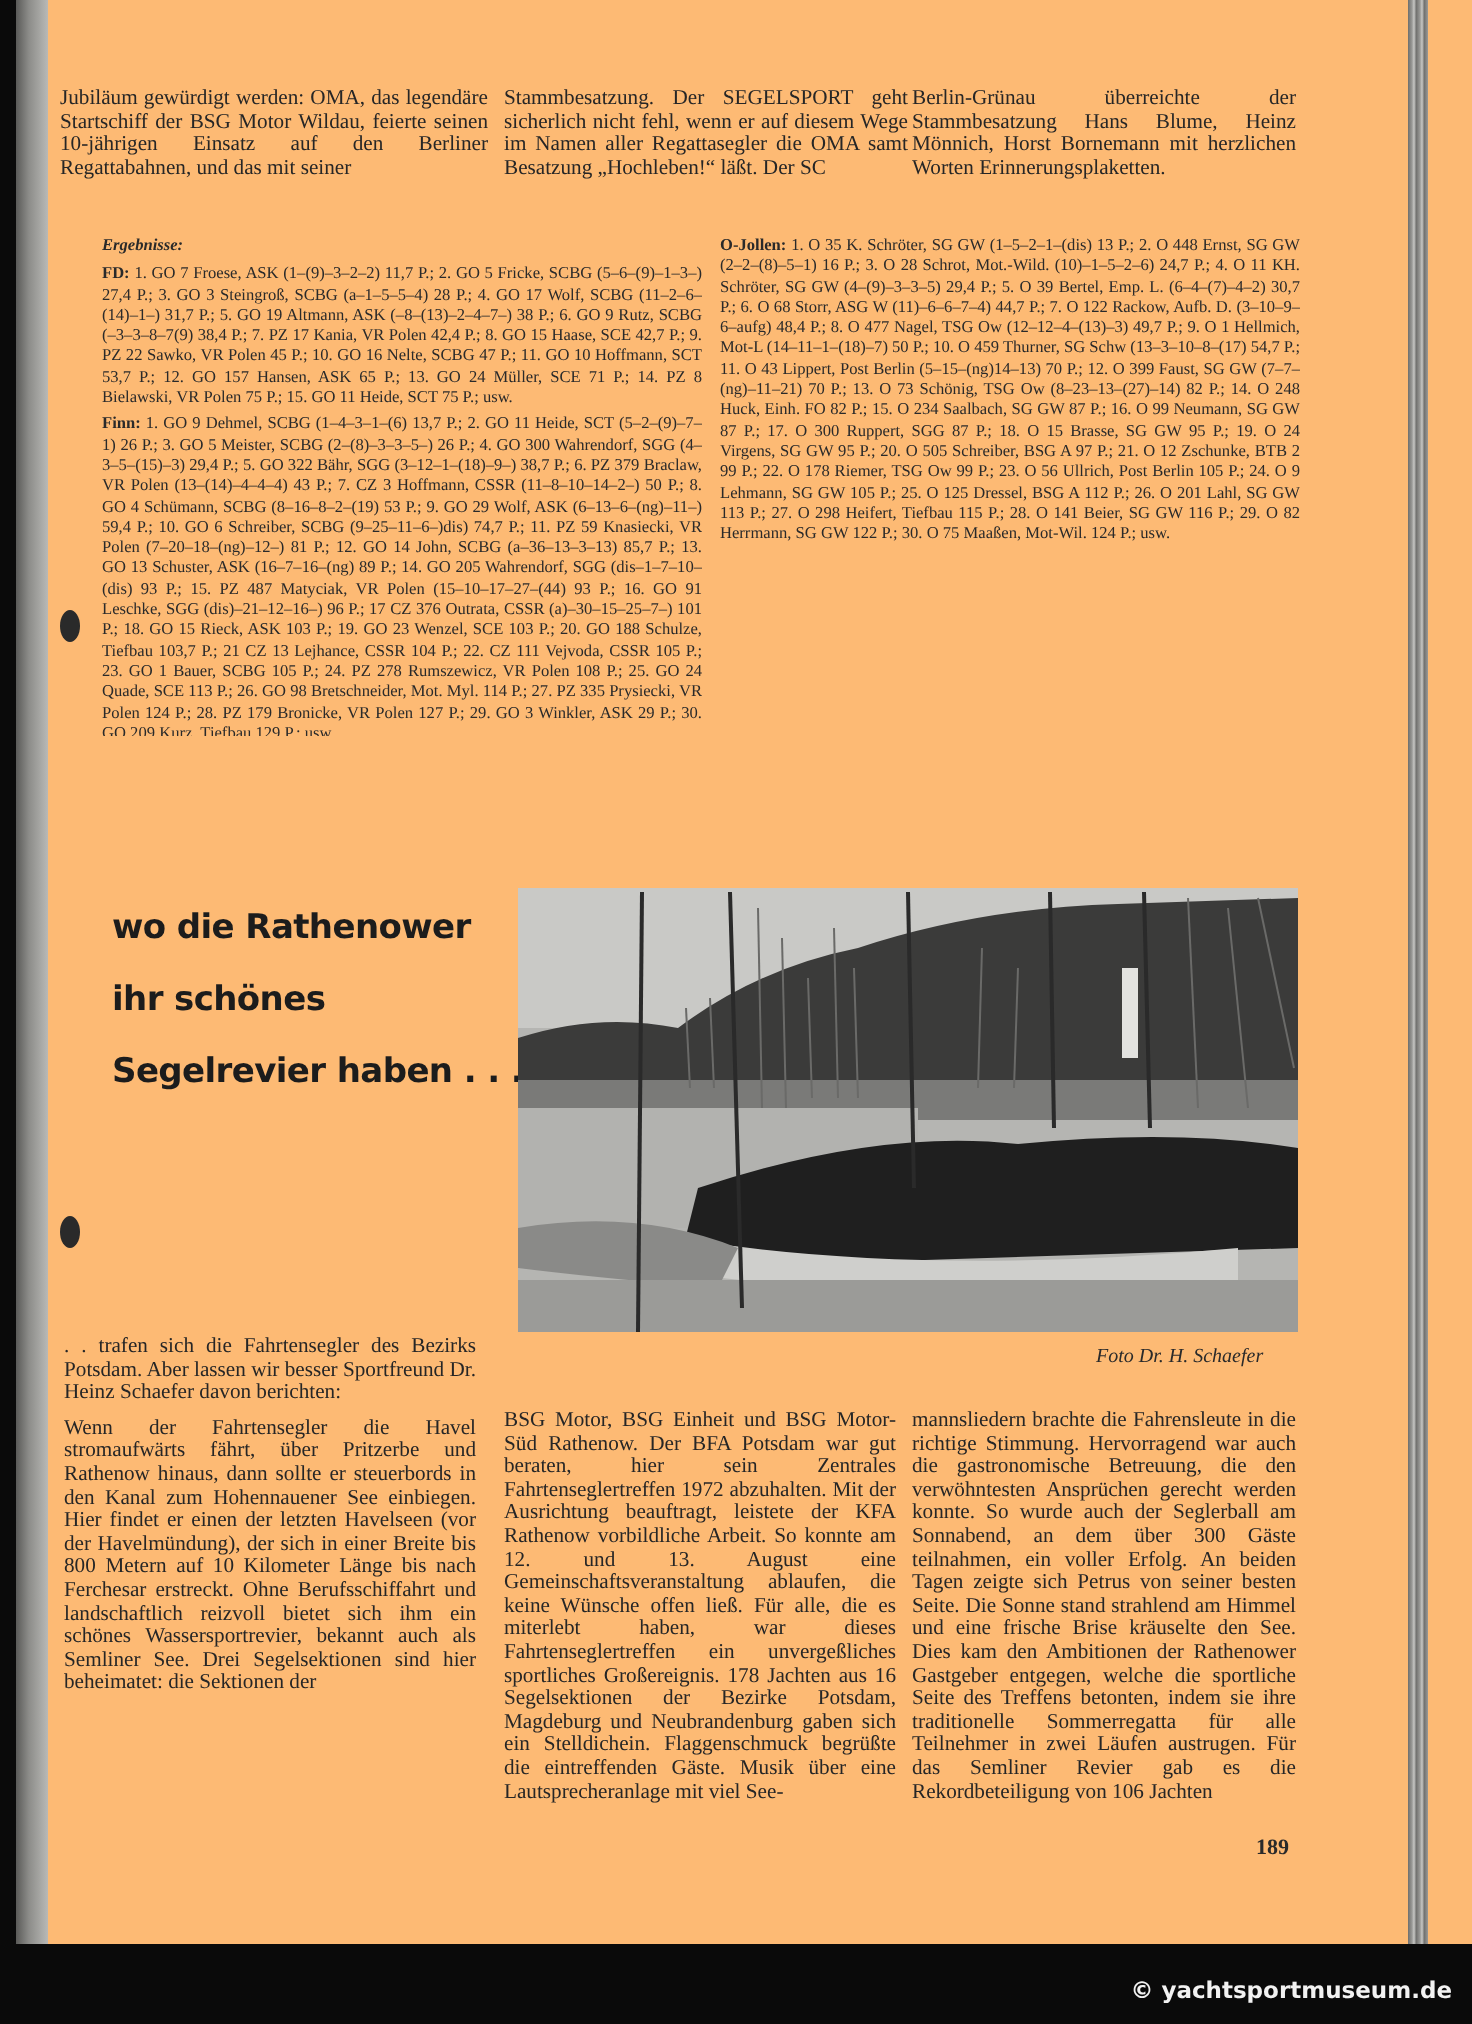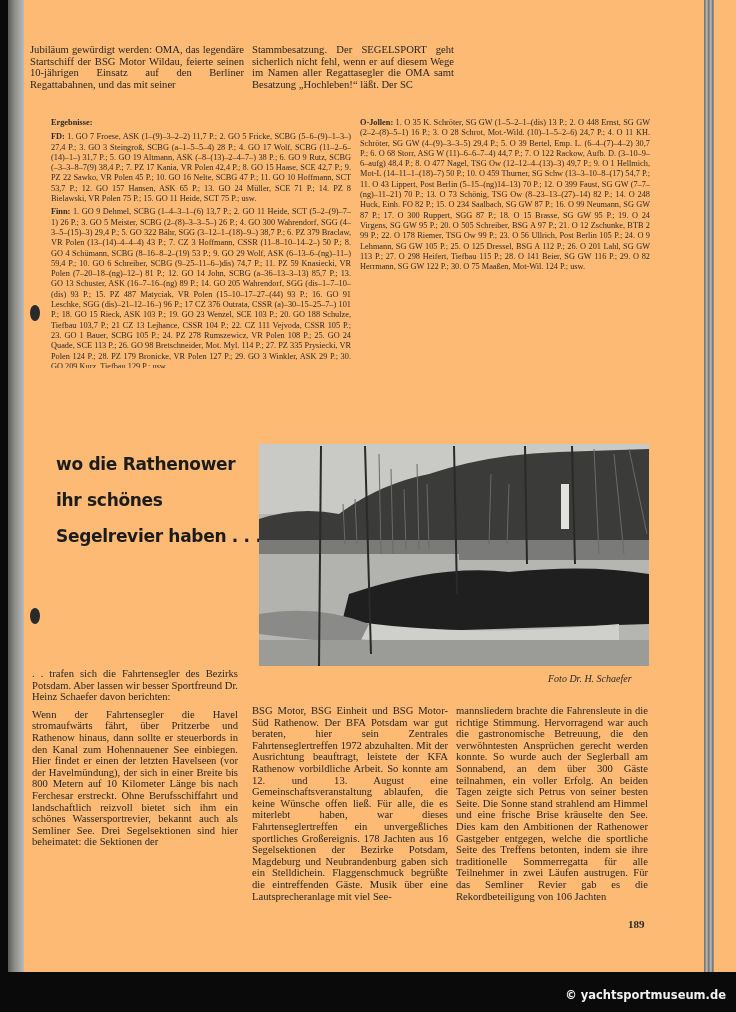--- a/index.html
+++ b/index.html
@@ -6,21 +6,21 @@
   body{width:736px;height:1012px;background:#0a0a0a;position:relative;overflow:hidden;font-family:"Liberation Serif",serif;}
   .page{position:absolute;left:8px;top:0;width:706px;height:972px;background:#fdba74;overflow:hidden;padding-left:36px;}
   .binding-left{position:absolute;left:0;top:0;width:16px;height:972px;background:linear-gradient(90deg,#5a5a58 0%,#8c8c89 40%,#b9b9b6 100%);}
   .page-edge{position:absolute;left:696px;top:0;width:10px;height:972px;background:repeating-linear-gradient(90deg,#6e6e6c 0,#9a9a97 2px,#c8c8c5 3px,#7b7b79 4px);}
   .hole{position:absolute;left:22px;width:10px;height:16px;border-radius:50%;background:#2a2a2a;}
   .col{position:absolute;font-size:10.6px;line-height:11.6px;color:#262626;text-align:justify;}
   .top-col p{margin:0;}
   .results{position:absolute;font-size:8.3px;line-height:10.3px;color:#2a2a2a;text-align:justify;font-family:"Liberation Serif",serif;}
   .results p{margin:0 0 3px 0;}
   .results .label{font-weight:bold;}
-  .results .heading{font-weight:bold;margin-bottom:4px;}
+  .results .heading{font-weight:bold;margin-bottom:4px;font-style:italic;}
   .headline{position:absolute;left:48px;top:446px;font-family:"DejaVu Sans",sans-serif;font-weight:bold;font-size:17px;color:#1c1c1c;}
   .headline div{height:36px;line-height:36px;letter-spacing:-0.3px;}
   .photo{position:absolute;left:251px;top:444px;width:390px;height:222px;background:#aeaeab;overflow:hidden;}
   .caption{position:absolute;left:540px;top:673px;font-style:italic;font-size:10px;color:#2a2a2a;}
   .pagenum{position:absolute;left:620px;top:918px;font-size:11px;font-weight:bold;color:#2a2a2a;}
   .watermark{position:absolute;right:10px;top:988px;color:#f2f2f2;font-family:"DejaVu Sans",sans-serif;font-size:11.5px;font-weight:bold;}
   .body-col p{margin:0;}
   .body-col p + p{margin-top:6px;}
 </style>
 </head>
@@ -30,20 +30,23 @@
   <div class="binding-left"></div>
   <div class="page-edge"></div>
   <div class="hole" style="top:305px"></div>
   <div class="hole" style="top:608px"></div>
 
   <div class="col top-col" style="left:22px;top:44px;width:214px;">
     <p>Jubiläum gewürdigt werden: OMA, das legendäre Startschiff der BSG Motor Wildau, feierte seinen 10-jährigen Einsatz auf den Berliner Regattabahnen, und das mit seiner</p>
   </div>
   <div class="col top-col" style="left:244px;top:44px;width:202px;">
     <p>Stammbesatzung. Der SEGELSPORT geht sicherlich nicht fehl, wenn er auf diesem Wege im Namen aller Regattasegler die OMA samt Besatzung „Hochleben!“ läßt. Der SC</p>
+  </div>
+  <div class="col top-col" style="left:448px;top:44px;width:192px;">
+    <p>Berlin-Grünau überreichte der Stammbesatzung Hans Blume, Heinz Mönnich, Horst Bornemann mit herzlichen Worten Erinnerungsplaketten.</p>
   </div>
 
   <div class="results" style="left:43px;top:118px;width:300px;height:250px;overflow:hidden;">
     <p class="heading">Ergebnisse:</p>
     <p><span class="label">FD:</span> <span>1. GO 7 Froese, ASK (1–(9)–3–2–2) 11,7 P.; 2. GO 5 Fricke, SCBG (5–6–(9)–1–3–) 27,4 P.; 3. GO 3 Steingroß, SCBG (a–1–5–5–4) 28 P.; 4. GO 17 Wolf, SCBG (11–2–6–(14)–1–) 31,7 P.; 5. GO 19 Altmann, ASK (–8–(13)–2–4–7–) 38 P.; 6. GO 9 Rutz, SCBG (–3–3–8–7(9) 38,4 P.; 7. PZ 17 Kania, VR Polen 42,4 P.; 8. GO 15 Haase, SCE 42,7 P.; 9. PZ 22 Sawko, VR Polen 45 P.; 10. GO 16 Nelte, SCBG 47 P.; 11. GO 10 Hoffmann, SCT 53,7 P.; 12. GO 157 Hansen, ASK 65 P.; 13. GO 24 Müller, SCE 71 P.; 14. PZ 8 Bielawski, VR Polen 75 P.; 15. GO 11 Heide, SCT 75 P.; usw.</span></p>
     <p><span class="label">Finn:</span> <span>1. GO 9 Dehmel, SCBG (1–4–3–1–(6) 13,7 P.; 2. GO 11 Heide, SCT (5–2–(9)–7–1) 26 P.; 3. GO 5 Meister, SCBG (2–(8)–3–3–5–) 26 P.; 4. GO 300 Wahrendorf, SGG (4–3–5–(15)–3) 29,4 P.; 5. GO 322 Bähr, SGG (3–12–1–(18)–9–) 38,7 P.; 6. PZ 379 Braclaw, VR Polen (13–(14)–4–4–4) 43 P.; 7. CZ 3 Hoffmann, CSSR (11–8–10–14–2–) 50 P.; 8. GO 4 Schümann, SCBG (8–16–8–2–(19) 53 P.; 9. GO 29 Wolf, ASK (6–13–6–(ng)–11–) 59,4 P.; 10. GO 6 Schreiber, SCBG (9–25–11–6–)dis) 74,7 P.; 11. PZ 59 Knasiecki, VR Polen (7–20–18–(ng)–12–) 81 P.; 12. GO 14 John, SCBG (a–36–13–3–13) 85,7 P.; 13. GO 13 Schuster, ASK (16–7–16–(ng) 89 P.; 14. GO 205 Wahrendorf, SGG (dis–1–7–10–(dis) 93 P.; 15. PZ 487 Matyciak, VR Polen (15–10–17–27–(44) 93 P.; 16. GO 91 Leschke, SGG (dis)–21–12–16–) 96 P.; 17 CZ 376 Outrata, CSSR (a)–30–15–25–7–) 101 P.; 18. GO 15 Rieck, ASK 103 P.; 19. GO 23 Wenzel, SCE 103 P.; 20. GO 188 Schulze, Tiefbau 103,7 P.; 21 CZ 13 Lejhance, CSSR 104 P.; 22. CZ 111 Vejvoda, CSSR 105 P.; 23. GO 1 Bauer, SCBG 105 P.; 24. PZ 278 Rumszewicz, VR Polen 108 P.; 25. GO 24 Quade, SCE 113 P.; 26. GO 98 Bretschneider, Mot. Myl. 114 P.; 27. PZ 335 Prysiecki, VR Polen 124 P.; 28. PZ 179 Bronicke, VR Polen 127 P.; 29. GO 3 Winkler, ASK 29 P.; 30. GO 209 Kurz, Tiefbau 129 P.; usw.</span></p>
   </div>
   <div class="results" style="left:352px;top:118px;width:290px;height:258px;overflow:hidden;">
     <p><span class="label">O-Jollen:</span> <span>1. O 35 K. Schröter, SG GW (1–5–2–1–(dis) 13 P.; 2. O 448 Ernst, SG GW (2–2–(8)–5–1) 16 P.; 3. O 28 Schrot, Mot.-Wild. (10)–1–5–2–6) 24,7 P.; 4. O 11 KH. Schröter, SG GW (4–(9)–3–3–5) 29,4 P.; 5. O 39 Bertel, Emp. L. (6–4–(7)–4–2) 30,7 P.; 6. O 68 Storr, ASG W (11)–6–6–7–4) 44,7 P.; 7. O 122 Rackow, Aufb. D. (3–10–9–6–aufg) 48,4 P.; 8. O 477 Nagel, TSG Ow (12–12–4–(13)–3) 49,7 P.; 9. O 1 Hellmich, Mot-L (14–11–1–(18)–7) 50 P.; 10. O 459 Thurner, SG Schw (13–3–10–8–(17) 54,7 P.; 11. O 43 Lippert, Post Berlin (5–15–(ng)14–13) 70 P.; 12. O 399 Faust, SG GW (7–7–(ng)–11–21) 70 P.; 13. O 73 Schönig, TSG Ow (8–23–13–(27)–14) 82 P.; 14. O 248 Huck, Einh. FO 82 P.; 15. O 234 Saalbach, SG GW 87 P.; 16. O 99 Neumann, SG GW 87 P.; 17. O 300 Ruppert, SGG 87 P.; 18. O 15 Brasse, SG GW 95 P.; 19. O 24 Virgens, SG GW 95 P.; 20. O 505 Schreiber, BSG A 97 P.; 21. O 12 Zschunke, BTB 2 99 P.; 22. O 178 Riemer, TSG Ow 99 P.; 23. O 56 Ullrich, Post Berlin 105 P.; 24. O 9 Lehmann, SG GW 105 P.; 25. O 125 Dressel, BSG A 112 P.; 26. O 201 Lahl, SG GW 113 P.; 27. O 298 Heifert, Tiefbau 115 P.; 28. O 141 Beier, SG GW 116 P.; 29. O 82 Herrmann, SG GW 122 P.; 30. O 75 Maaßen, Mot-Wil. 124 P.; usw.</span></p>
   </div>

